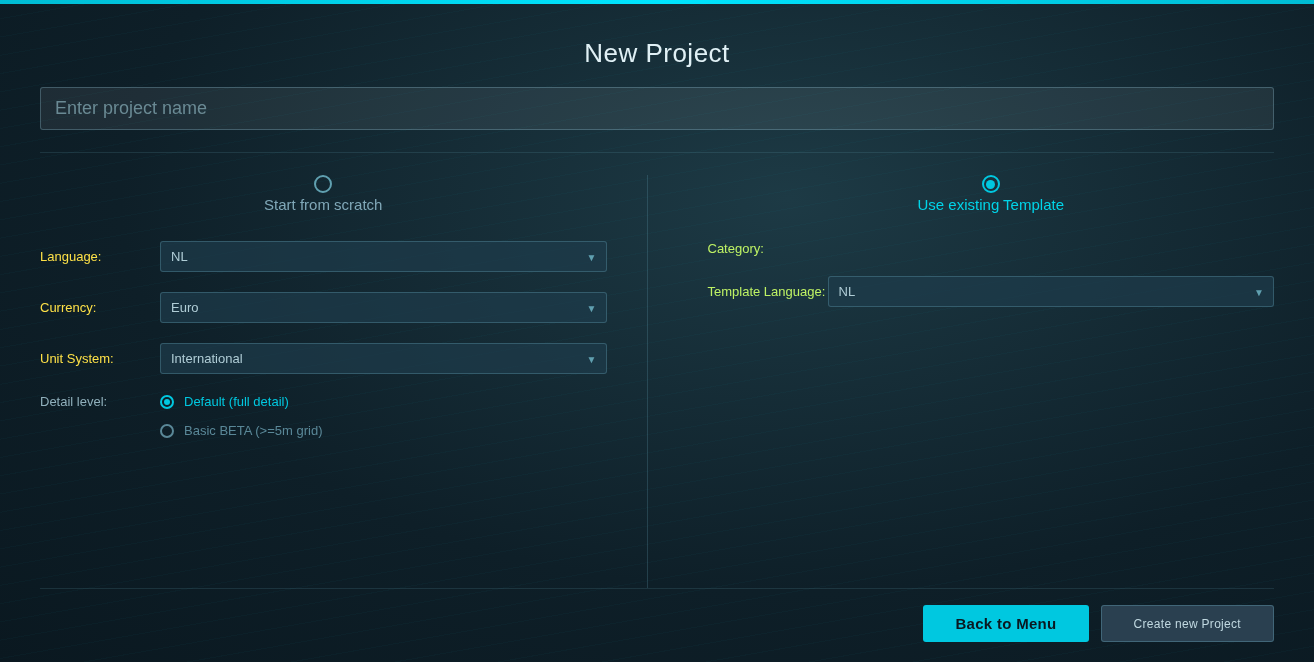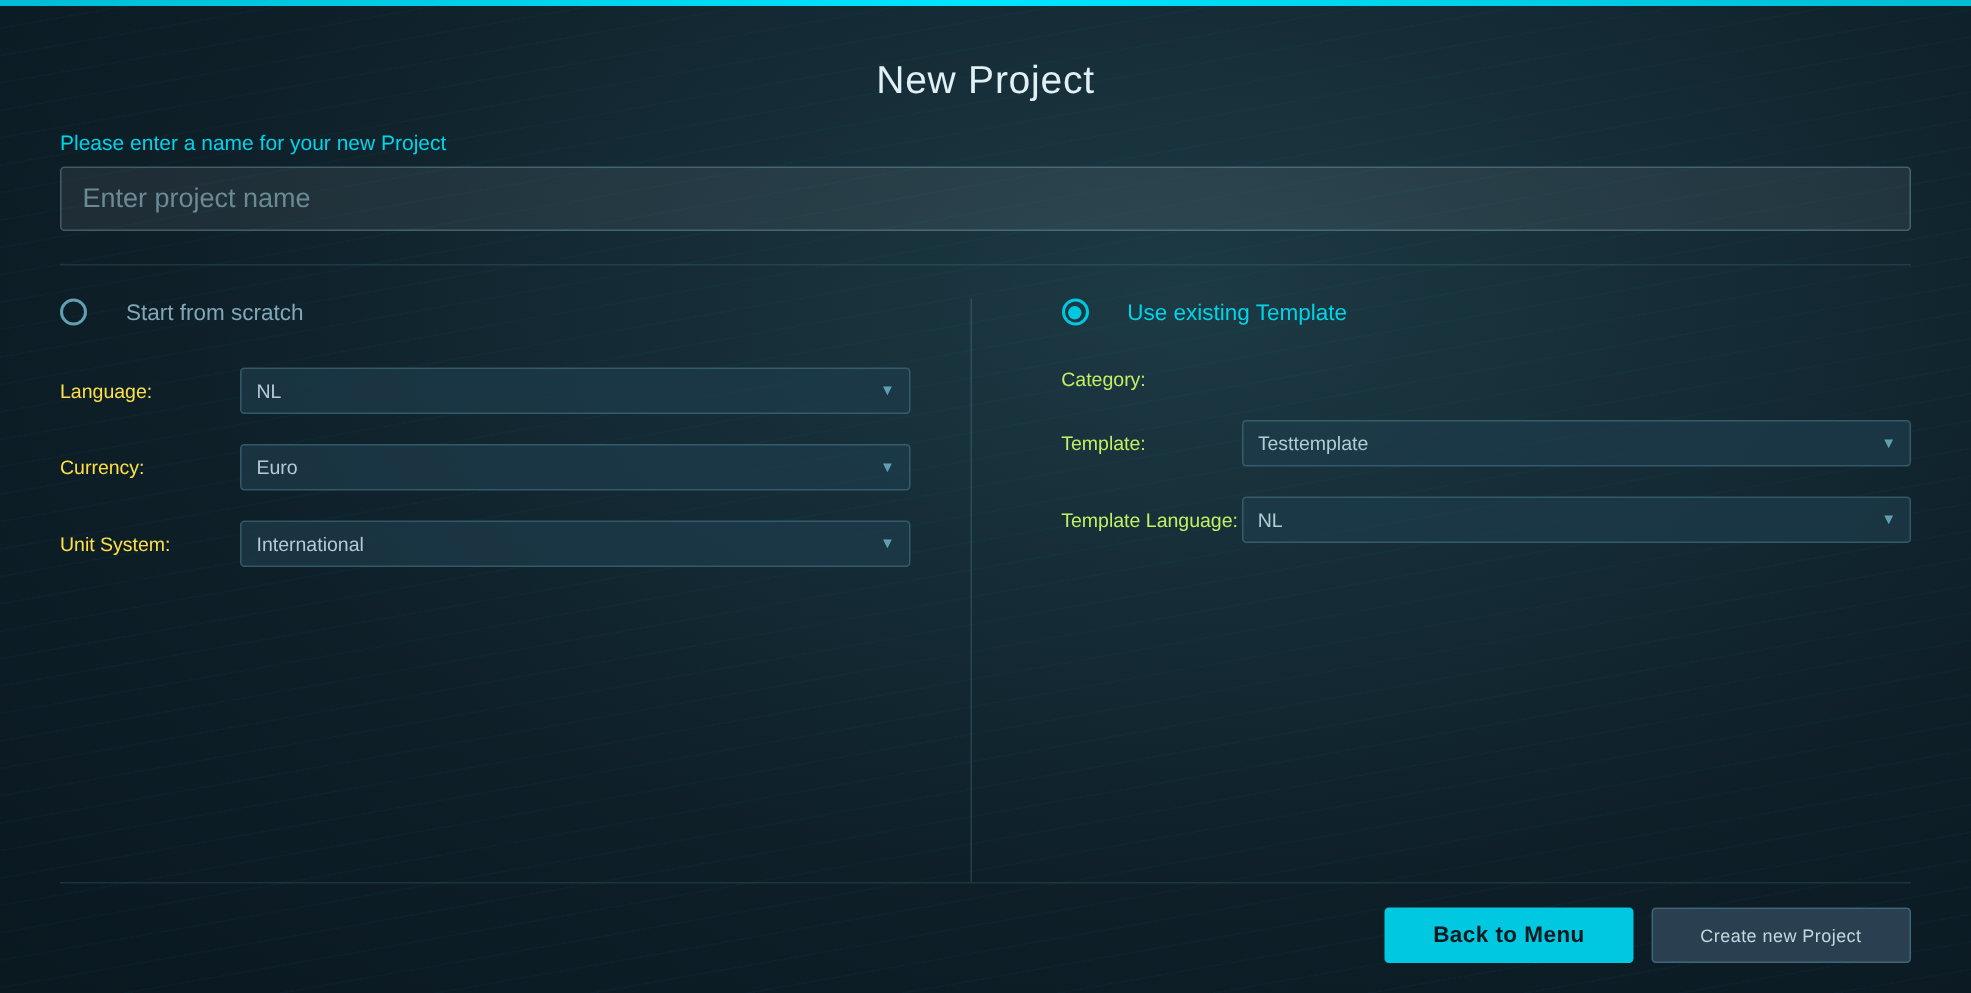--- a/index.html
+++ b/index.html
@@ -109,22 +109,23 @@
     }
 
     .right-panel {
       flex: 1;
       padding-left: 60px;
     }
 
     .section-header {
       display: flex;
       align-items: center;
-      gap: 26px;
+      gap: 3px;
       margin-bottom: 28px;
+      flex-direction: column;
     }
 
     .radio-circle {
       width: 18px;
       height: 18px;
       border-radius: 50%;
       border: 2px solid #60a0b0;
       background: transparent;
       flex-shrink: 0;
       display: flex;
@@ -298,21 +299,20 @@
 </head>
 <body>
 
 <div class="bg"></div>
 <div class="top-bar"></div>
 
 <div class="container">
 
   <div class="page-title">New Project</div>
 
-  <div class="project-name-label">Please enter a name for your new Project</div>
 
   <input class="project-name-input" type="text" placeholder="Enter project name" style="">
 
   <div class="divider-h"></div>
 
   <div class="options-row">
 
     <div class="left-panel">
 
       <div class="section-header">
@@ -346,42 +346,47 @@
       <div class="form-row">
         <span class="form-label">Unit System:</span>
         <div class="select-wrapper">
           <select>
             <option>International</option>
             <option>Imperial</option>
           </select>
         </div>
       </div>
 
+      <div class="form-detail-row">
+        <span class="detail-label">Detail level:</span>
+        <div class="detail-options">
+          <div class="detail-option">
+            <div class="small-radio selected"></div>
+            <span class="detail-option-label">Default (full detail)</span>
+          </div>
+          <div class="detail-option">
+            <div class="small-radio"></div>
+            <span class="detail-option-label inactive">Basic BETA (&gt;=5m grid)</span>
+          </div>
+        </div>
+      </div>
 
     </div>
 
     <div class="right-panel">
 
       <div class="section-header">
         <div class="radio-circle selected"></div>
         <span class="radio-label">Use existing Template</span>
       </div>
 
       <div class="form-row">
         <span class="form-label cyan">Category:</span>
       </div>
 
-      <div class="form-row">
-        <span class="form-label cyan">Template:</span>
-        <div class="select-wrapper">
-          <select>
-            <option>Testtemplate</option>
-          </select>
-        </div>
-      </div>
 
       <div class="form-row">
         <span class="form-label cyan">Template Language:</span>
         <div class="select-wrapper">
           <select>
             <option>NL</option>
             <option>EN</option>
             <option>DE</option>
           </select>
         </div>

